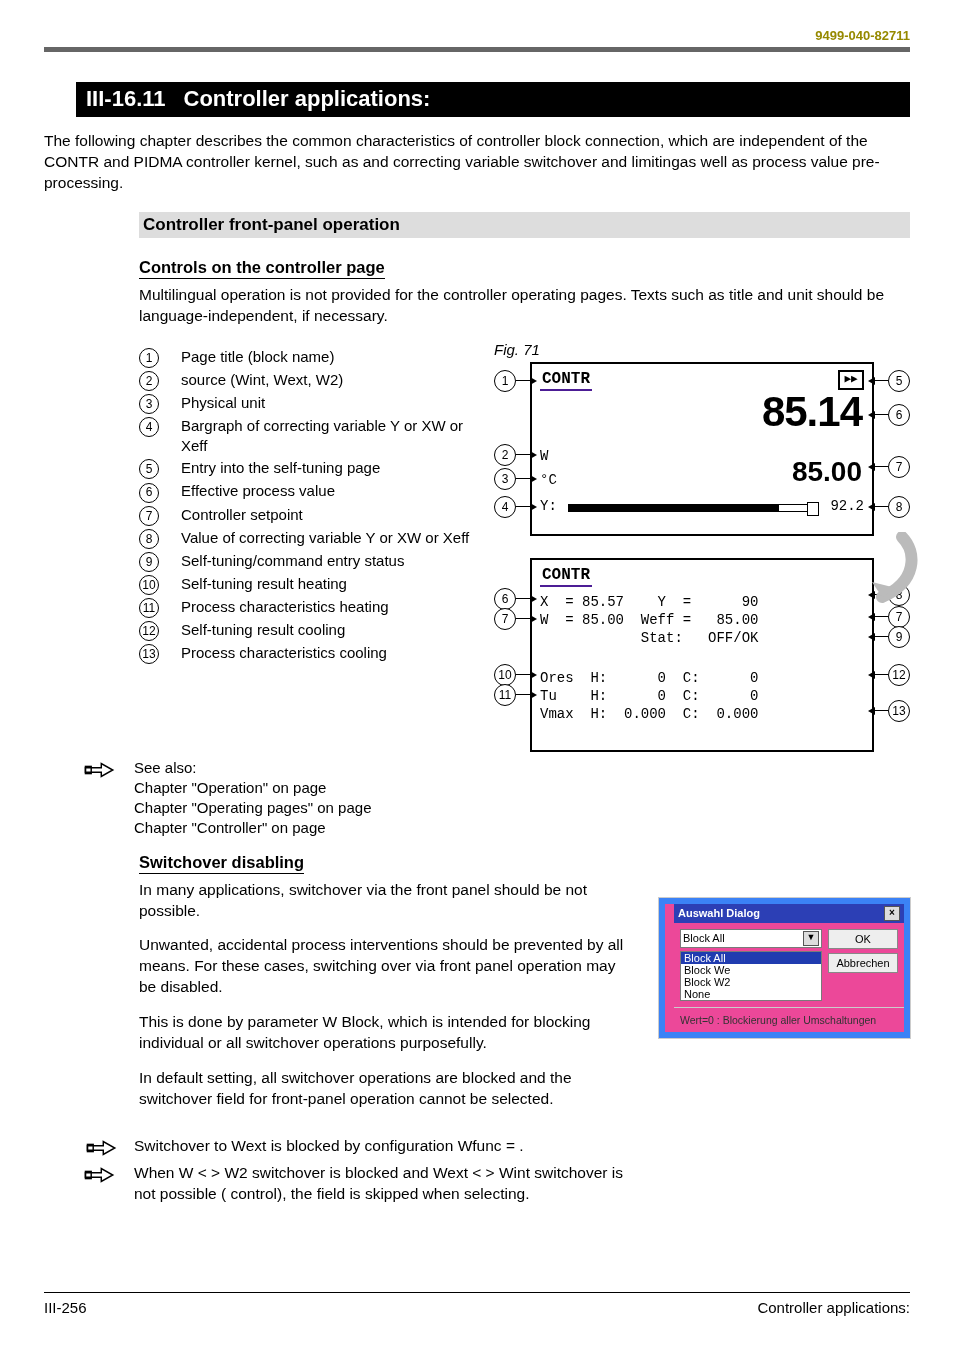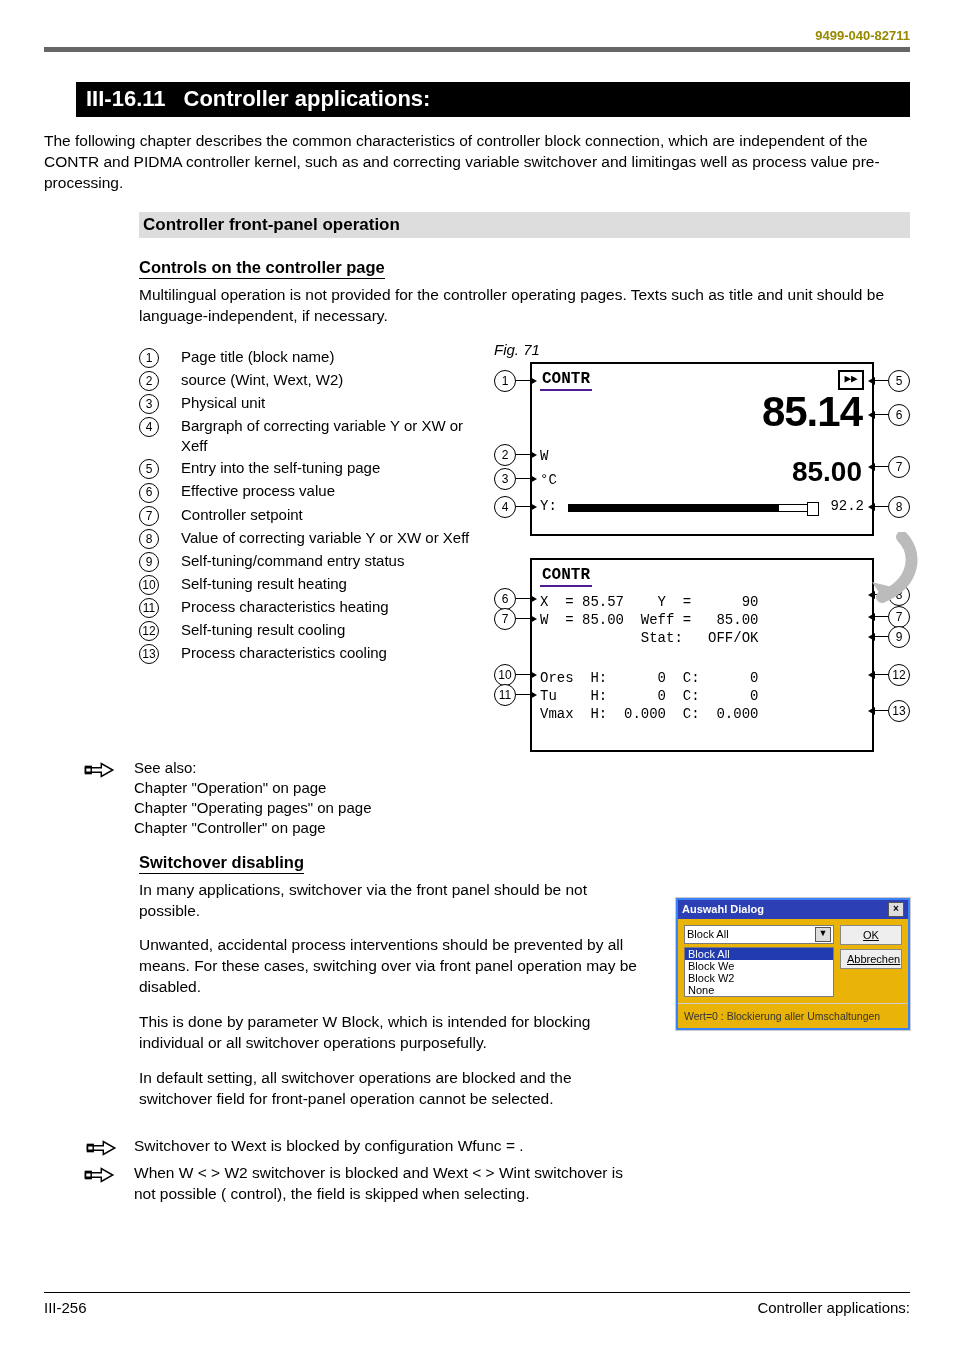--- a/index.html
+++ b/index.html
@@ -214,27 +214,28 @@
     height: 80px;
   }
   .see-also-row { display:flex; align-items:flex-start; gap:10px; margin-top:6px;}
   .hand-icon {
     width: 40px;
     flex: 0 0 40px;
     margin-left: 40px;
   }
   .hand-svg { width: 36px; height: 24px; }
   .dialog {
-    border: 2px solid #3b82f6;
+    border: 6px solid #3b82f6;
     width: 230px;
     font-family: Tahoma, Arial, sans-serif;
     font-size: 11px;
-    background: #eab308;
+    background: #ec4899;
     margin-left: auto;
     box-shadow: 0 0 0 1px #ccc;
+    padding-left: 9px;
   }
   .dlg-title {
     background: #2c3fb5;
     color: #fff;
     display: flex;
     align-items: center;
     justify-content: space-between;
     padding: 2px 4px;
     font-weight: bold;
     font-size: 11px;
@@ -268,28 +269,27 @@
     width: 14px; height: 13px; border: 1px solid #555; background:#ddd; text-align:center; line-height:11px; font-size:9px;
   }
   .dlg-list {
     border: 1px solid #7a7a7a;
     background: #fff;
     font-size: 11px;
   }
   .dlg-list div { padding: 0 3px; }
   .dlg-list .sel { background: #203cb0; color: #fff; }
   .dlg-btns button {
-    width: 62px;
+    width: 70px;
     height: 20px;
     font-size: 11px;
     background: #eee;
     border: 1px solid #888;
     margin-bottom: 4px;
     display: block;
-    text-decoration: underline;
   }
   .dlg-note {
     border-top: 1px solid #ccc;
     font-size: 10.5px;
     padding: 6px;
     color: #333;
   }
   .footer {
     position: absolute;
     bottom: 34px;

